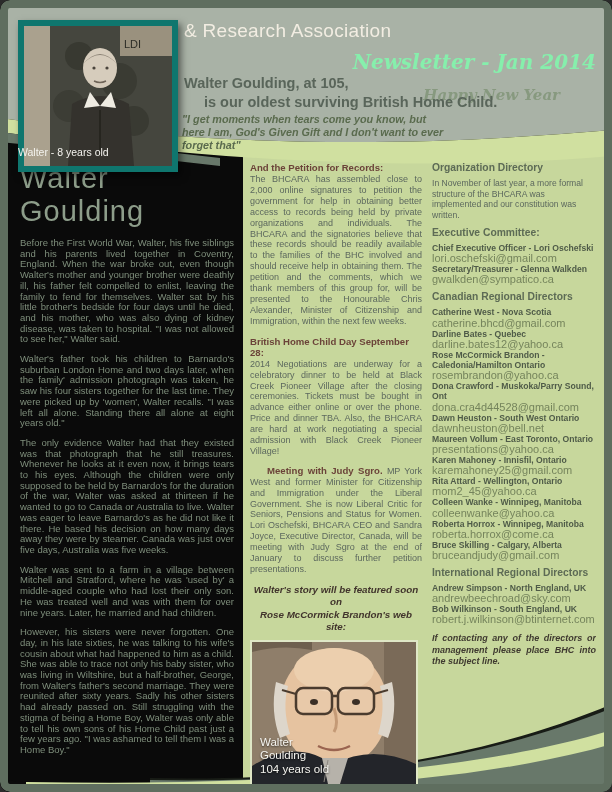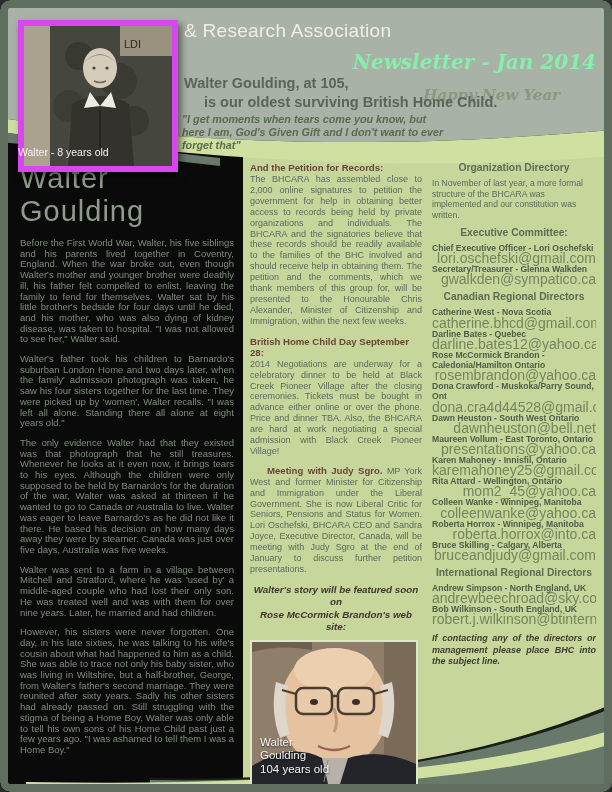--- a/index.html
+++ b/index.html
@@ -13,21 +13,21 @@
              letter-spacing:.3px;font-weight:400;}
   .newsletter{position:absolute;right:16px;top:50px;z-index:4;color:#86efac;font-family:"DejaVu Serif",serif;
               font-style:italic;font-weight:bold;font-size:20px;}
   .happy{position:absolute;right:52px;top:86px;z-index:4;color:#87997f;font-family:"DejaVu Serif",serif;
          font-style:italic;font-weight:bold;font-size:15px;}
   .subtitle{position:absolute;left:184px;top:74px;z-index:4;color:#59655a;font-weight:bold;font-size:14.5px;line-height:19px;}
   .subtitle .l2{padding-left:20px;}
   .quote{position:absolute;left:182px;top:113px;width:268px;z-index:4;color:#5a6b4e;font-style:italic;
          font-weight:bold;font-size:10.8px;line-height:13px;}
   
-  .photo-young{position:absolute;left:18px;top:20px;width:160px;height:152px;background:#d946ef;padding:6px;
+  .photo-young{position:absolute;left:18px;top:20px;width:160px;height:152px;background:#0f766e;padding:6px;
                box-sizing:border-box;box-shadow:3px 4px 7px rgba(0,0,0,.5);z-index:6;}
   .photo-young svg{display:block;width:148px;height:140px;}
   .cap-young{position:absolute;left:0;right:0;bottom:14px;text-align:left;color:#f4f3ee;font-size:10.5px;z-index:7;}
   
   .panel-green{position:absolute;left:243px;top:150px;right:8px;bottom:8px;background:#c7d79c;z-index:1;}
   .col-left{position:absolute;left:20px;top:162px;width:214px;height:616px;overflow:hidden;z-index:2;}
   .col-left h1{margin:0 0 10px 0;font-weight:400;font-size:29px;letter-spacing:1px;color:#8d9d8a;}
   .col-left p{margin:0 0 9px 0;font-size:9.5px;line-height:10.7px;color:#7e8e7b;text-align:justify;}
   .col-mid{position:absolute;left:250px;top:162px;width:172px;height:470px;overflow:hidden;z-index:2;}
   .sec-h{font-size:9.6px;font-weight:bold;color:#6b4339;margin:0 0 1px 0;}
@@ -36,26 +36,26 @@
   .promo{margin-top:6px;text-align:center;font-style:italic;font-weight:bold;color:#41342c;
          font-size:9.8px;line-height:12.5px;}
   
   .photo-old{position:absolute;left:250px;top:640px;width:168px;height:146px;border:2px solid #dfe7c6;
              box-sizing:border-box;z-index:6;background:#c2410c;}
   .photo-old svg{display:block;width:164px;height:142px;}
   .cap-old{position:absolute;left:8px;bottom:8px;color:#f6f5f0;font-size:11.5px;line-height:13.5px;z-index:7;
            text-shadow:0 1px 2px rgba(0,0,0,.6);}
   
   .col-right{position:absolute;left:432px;top:160px;width:164px;height:586px;overflow:hidden;z-index:5;}
-  .dir-h{text-align:center;font-weight:bold;color:#5d6b55;font-size:10.3px;margin:7px 0 5px 0;}
+  .dir-h{text-align:left;font-weight:bold;color:#5d6b55;font-size:10.3px;margin:7px 0 5px 0;}
   .dir-h.first{margin-top:2px;}
   .intro{font-size:8.6px;line-height:10.5px;color:#5c685e;margin:0;}
   .entry{margin:0 0 1px 0;}
   .entry .n{font-weight:bold;color:#4f5b48;font-size:8.6px;line-height:10.2px;}
-  .entry .e{color:#75845c;font-size:14px;line-height:10px;text-align:right;}
+  .entry .e{color:#75845c;font-size:11px;line-height:10px;}
   .note{font-style:italic;font-weight:bold;color:#3f3a30;font-size:9px;line-height:11.5px;margin-top:9px;text-align:justify;}
   .swoosh-bottom{position:absolute;left:0;bottom:0;width:612px;height:102px;z-index:4;}
 </style>
 </head>
 <body>
 
 <div class="page">
 
   <div class="header"></div>
 
@@ -179,21 +179,21 @@
     <div class="entry">
       <div class="n">Rita Attard - Wellington, Ontario</div>
       <div class="e">mom2_45@yahoo.ca</div>
     </div>
     <div class="entry">
       <div class="n">Colleen Wanke - Winnipeg, Manitoba</div>
       <div class="e">colleenwanke@yahoo.ca</div>
     </div>
     <div class="entry">
       <div class="n">Roberta Horrox - Winnipeg, Manitoba</div>
-      <div class="e">roberta.horrox@into.ca</div>
+      <div class="e">roberta.horrox@come.ca</div>
     </div>
     <div class="entry">
       <div class="n">Bruce Skilling - Calgary, Alberta</div>
       <div class="e">bruceandjudy@gmail.com</div>
     </div>
 
     <div class="dir-h">International Regional Directors</div>
     <div class="entry">
       <div class="n">Andrew Simpson - North England, UK</div>
       <div class="e">andrewbeechroad@sky.com</div>

